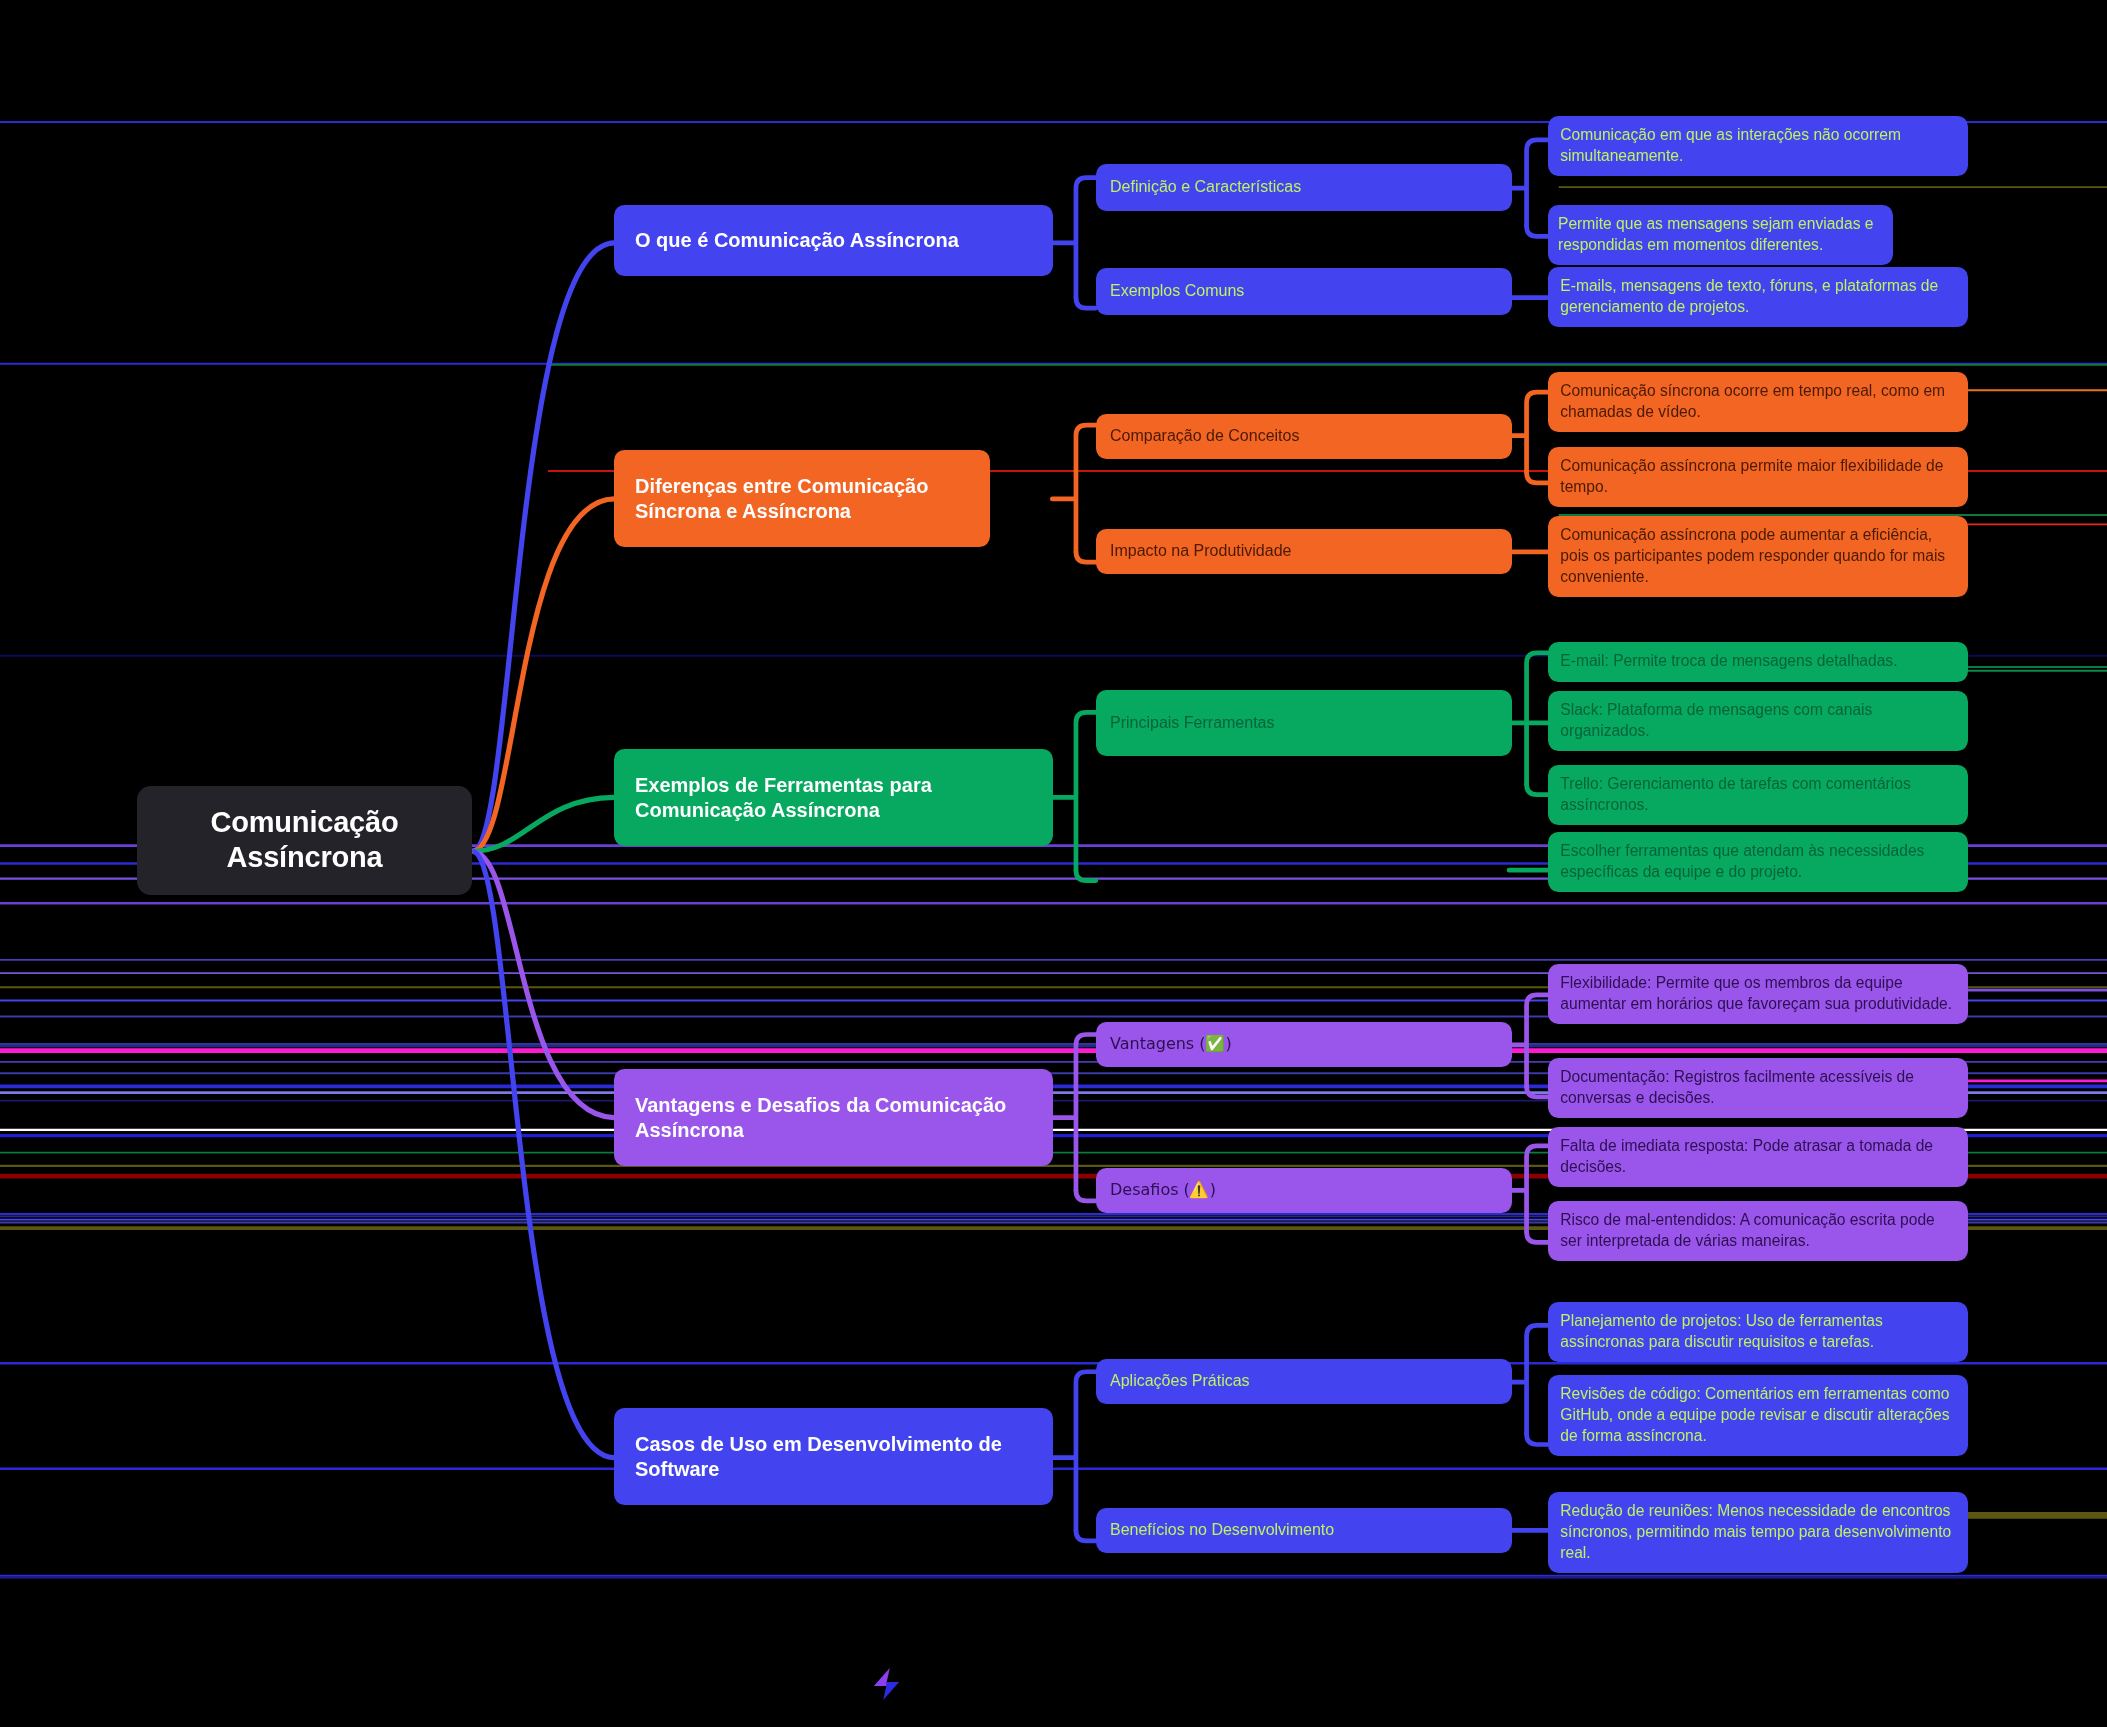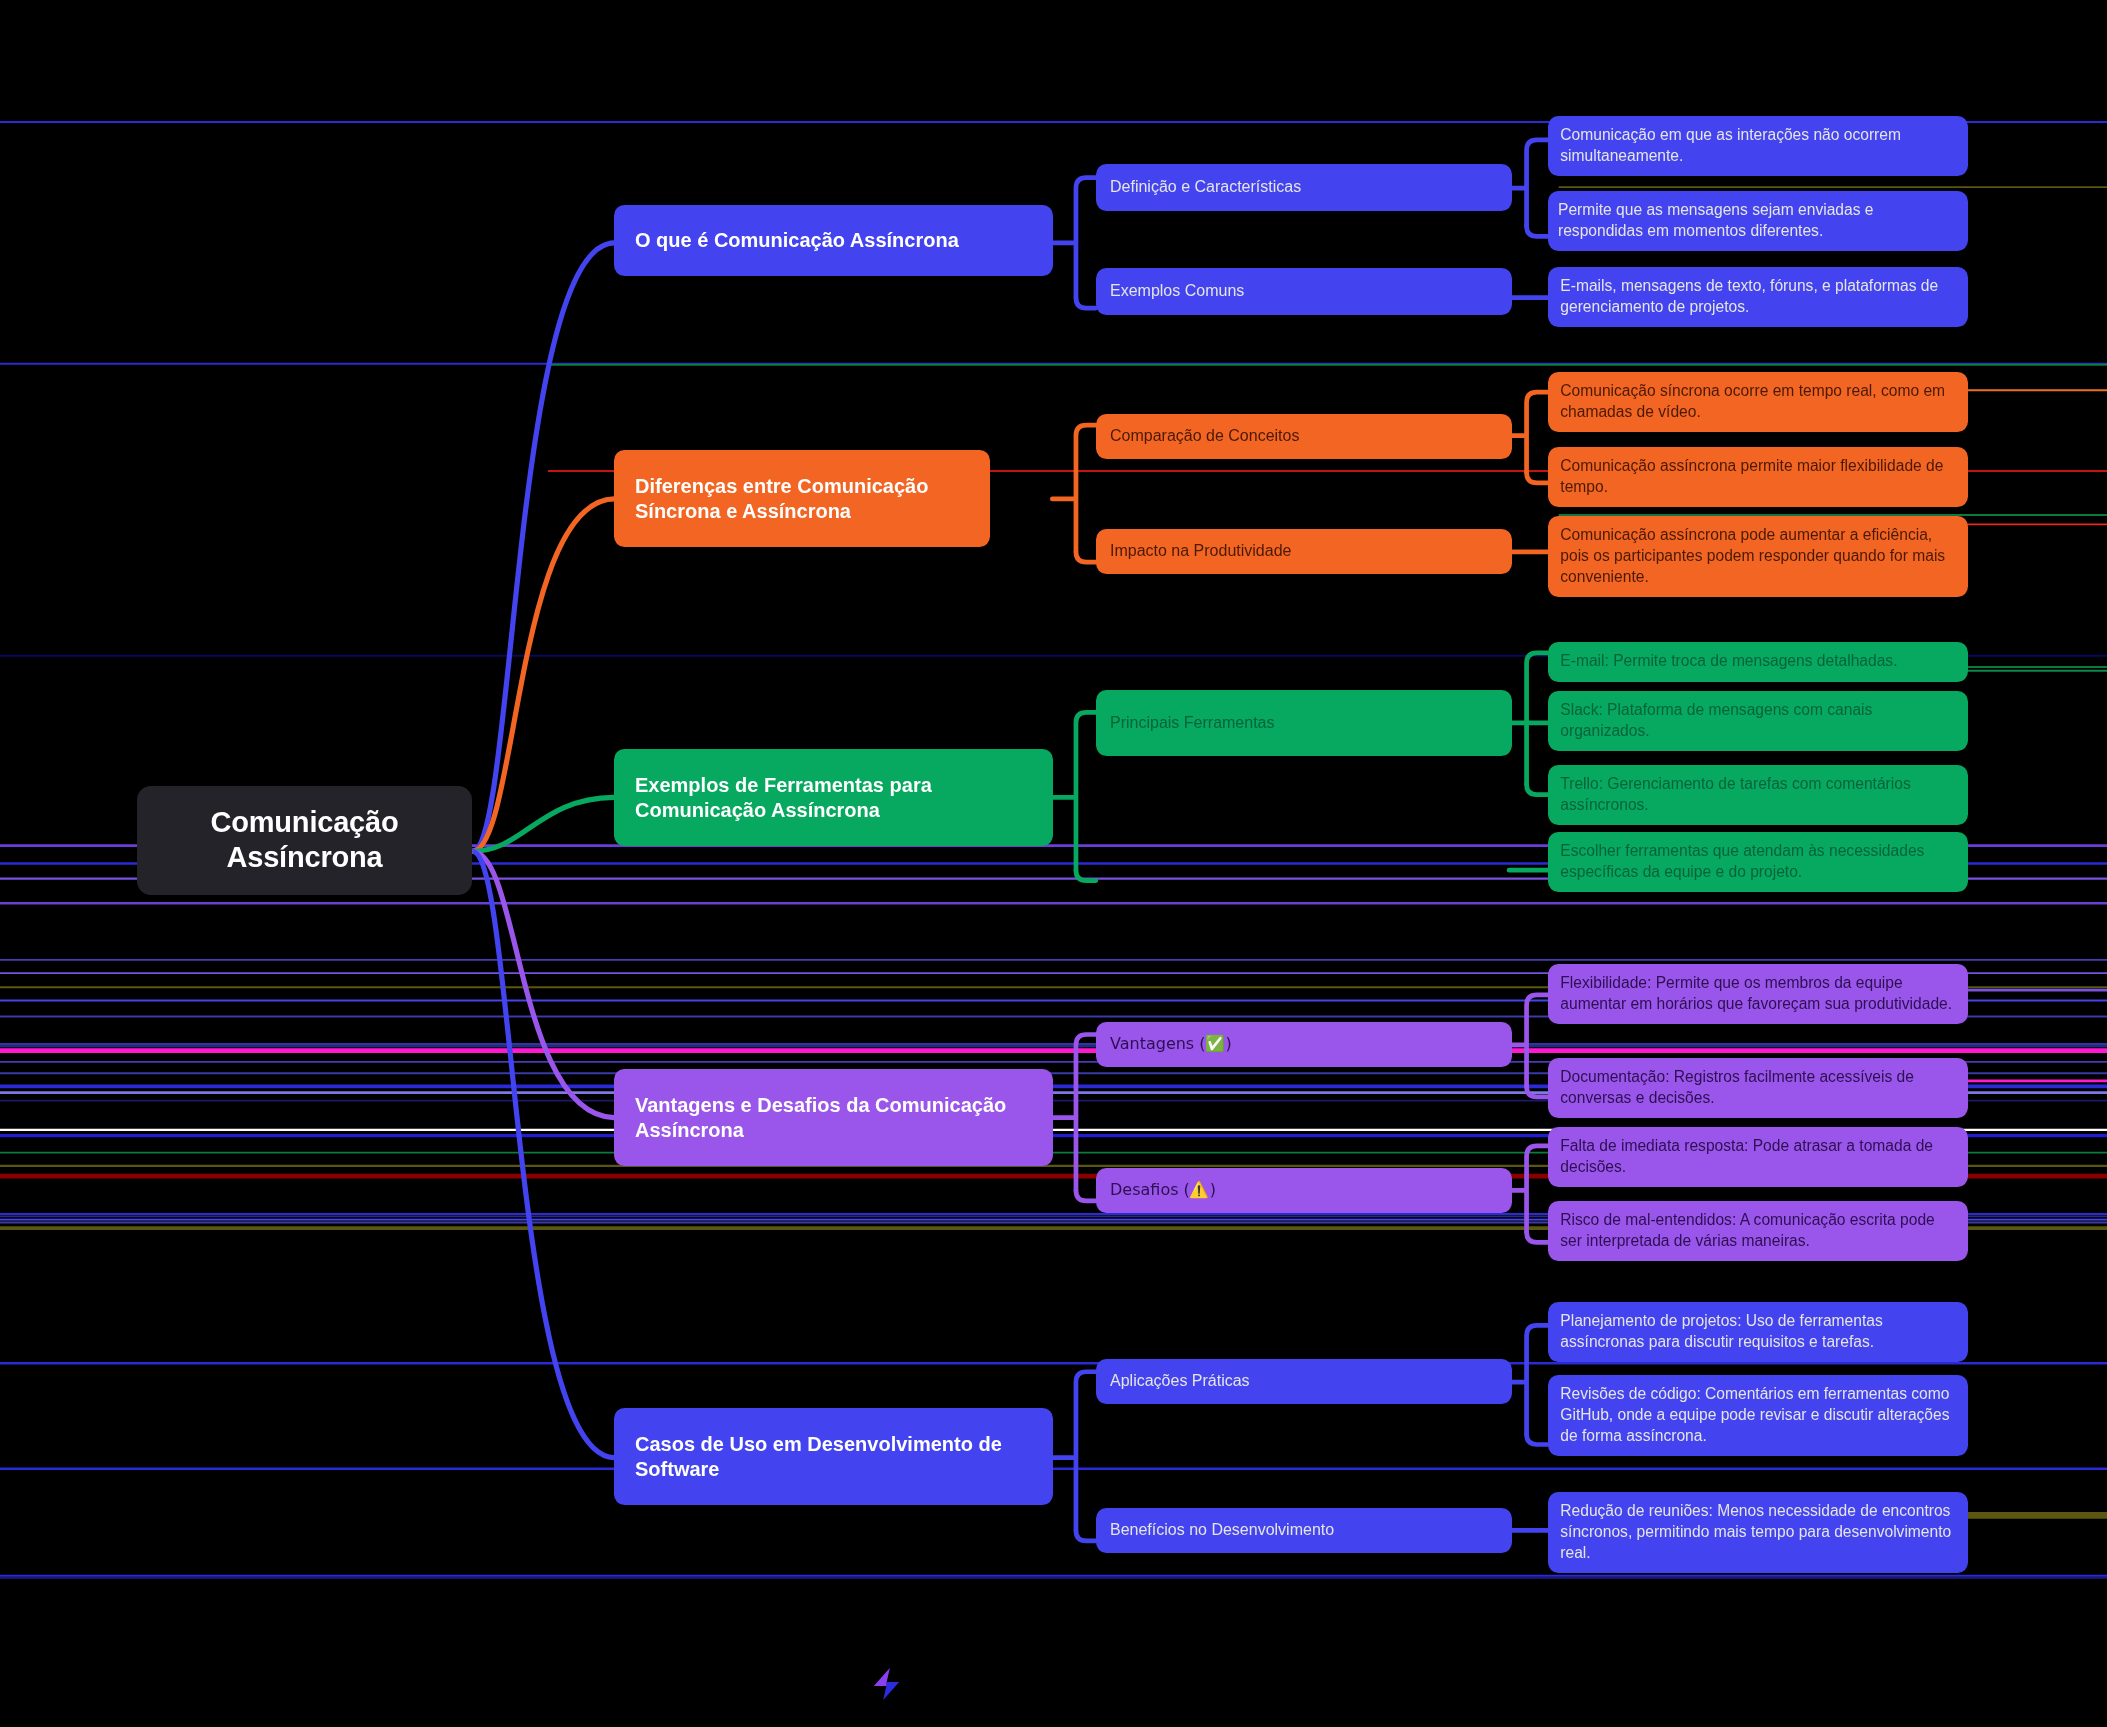--- a/index.html
+++ b/index.html
@@ -27,21 +27,21 @@
   
   .lvl2 { font-size:16px; font-weight:400; line-height:1.3; padding:11.3px 14px; }
   
   .lvl3 { font-size:15.6px; font-weight:400; line-height:1.33; padding:9.4px 12.3px; }
 
   .c-blue   { background:#4344ef; }
   .c-orange { background:#f26522; }
   .c-green  { background:#06a95f; }
   .c-purple { background:#9a56ea; }
 
-  .t-blue   { color:#e5e5e5; }
+  .t-blue   { color:#bef264; }
   .t-orange { color:#4a1a06; }
   .t-green  { color:#07643a; }
   .t-purple { color:#2e0f52; }
 
   .emoji { font-family:"DejaVu Sans", sans-serif; }
 
   .logo { position:absolute; left:871px; top:1667px; width:31px; height:34px; }
 </style>
 </head>
 <body>
@@ -168,21 +168,21 @@
   </div>
   <div class="node lvl2 c-blue t-blue" style="left:1096px; top:164px; width:416px; min-height:47px;">
     <span class="txt">Definição e Características</span>
   </div>
   <div class="node lvl2 c-blue t-blue" style="left:1096px; top:268px; width:416px; min-height:47px;">
     <span class="txt">Exemplos Comuns</span>
   </div>
   <div class="node lvl3 c-blue t-blue" style="left:1548px; top:116px; width:420px;">
     <span class="txt">Comunicação em que as interações não ocorrem simultaneamente.</span>
   </div>
-  <div class="node lvl3 c-blue t-blue" style="left:1548px; top:191px; width:420px;padding-left:10px;">
+  <div class="node lvl3 c-blue t-blue" style="left:1548px; top:205px; width:345px;padding-left:10px;">
     <span class="txt">Permite que as mensagens sejam enviadas e respondidas em momentos diferentes.</span>
   </div>
   <div class="node lvl3 c-blue t-blue" style="left:1548px; top:267px; width:420px;">
     <span class="txt">E-mails, mensagens de texto, fóruns, e plataformas de gerenciamento de projetos.</span>
   </div>
 
   <div class="node lvl1 c-orange" style="left:614px; top:450px; width:376px; min-height:97px;">
     <span class="txt">Diferenças entre Comunicação Síncrona e Assíncrona</span>
   </div>
   <div class="node lvl2 c-orange t-orange" style="left:1096px; top:414px; width:416px; min-height:45px;">

